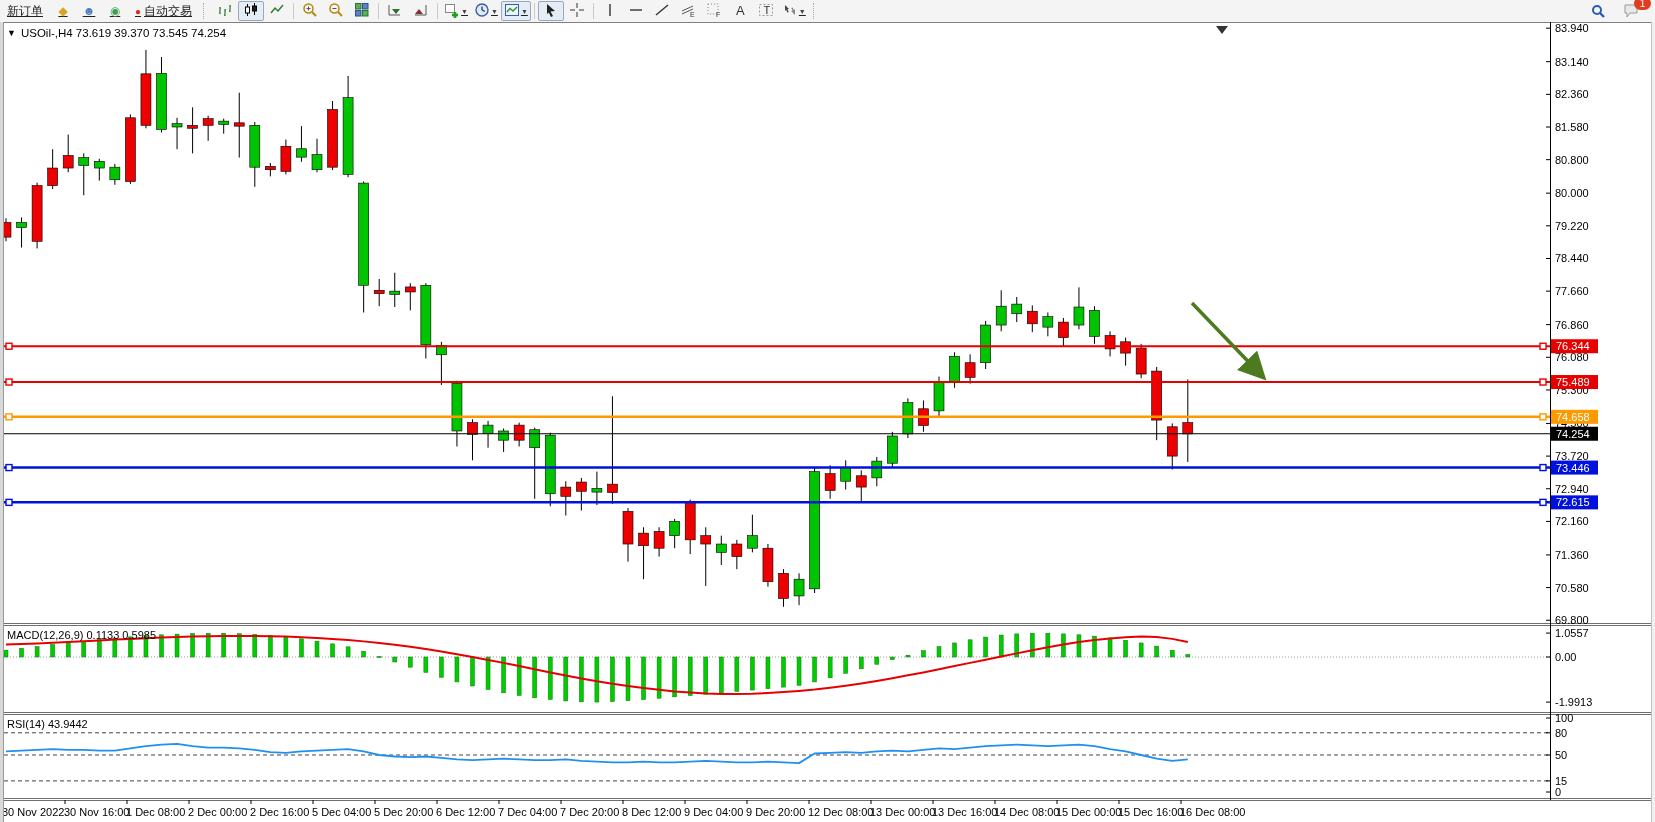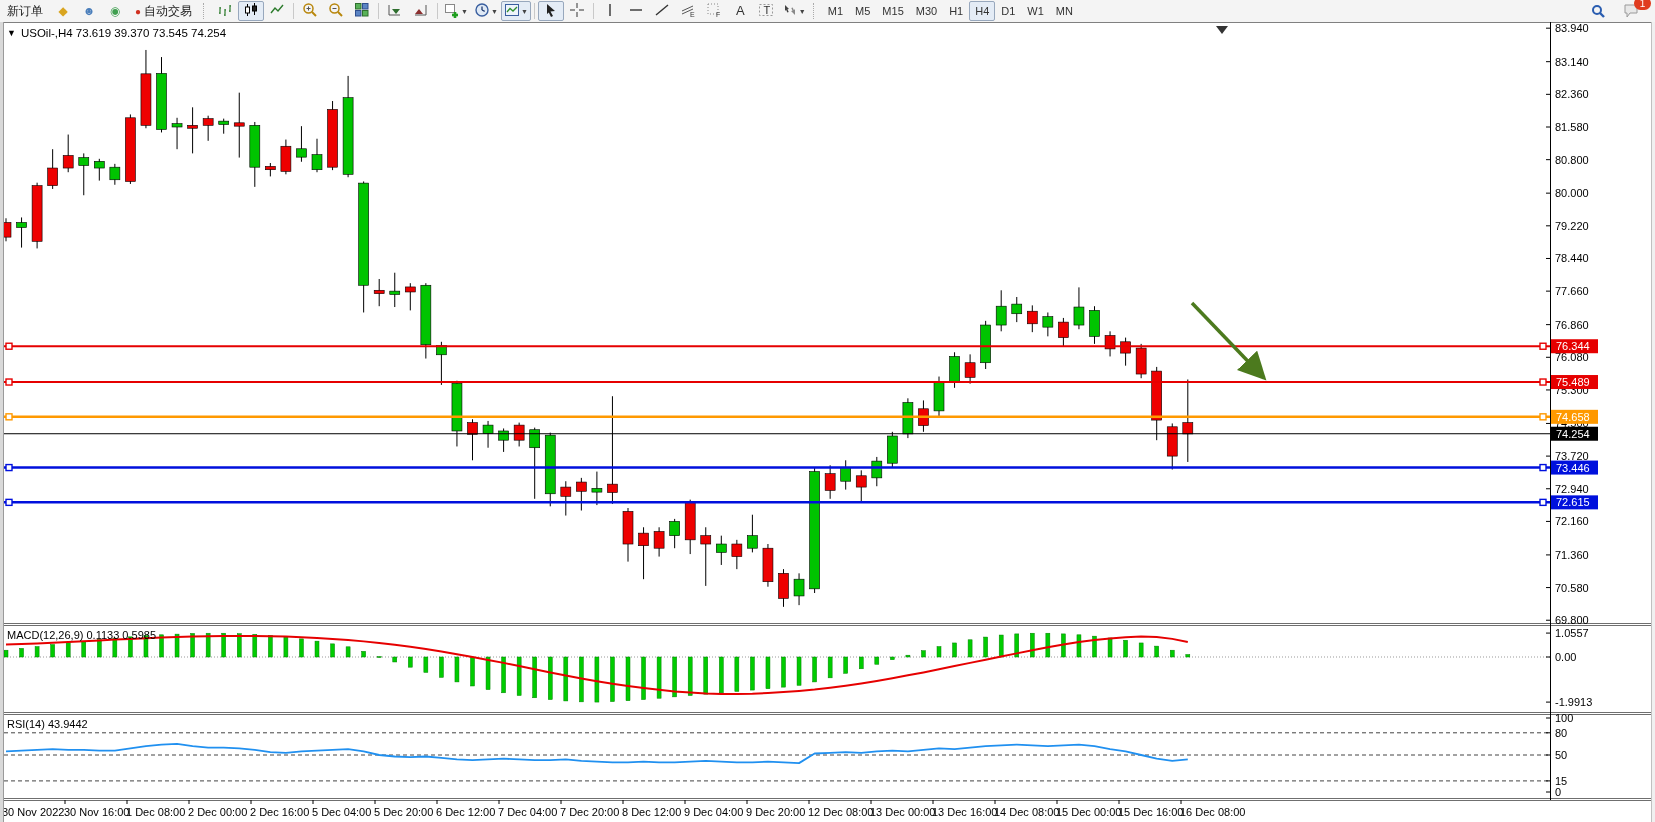--- a/index.html
+++ b/index.html
@@ -1,19 +1,19 @@
 <!DOCTYPE html>
 <html><head>
 <meta charset="utf-8">
 <style>
   html,body{margin:0;padding:0;width:1655px;height:822px;overflow:hidden;
     font-family:"Liberation Sans","DejaVu Sans",sans-serif;background:#fff;}
   #toolbar{position:absolute;left:0;top:0;width:1655px;height:22px;background:#f4f4f4;
     border-bottom:1px solid #b7b7b7;display:flex;align-items:center;font-size:12px;color:#222;}
-  .tgroup{display:flex;align-items:center;height:22px;}
+  .tgroup{display:flex;align-items:center;height:22px;text-decoration:underline;}
   .grip{width:5px;height:16px;border-left:1px dotted #aaa;margin:0 3px 0 4px;}
   .sep{width:1px;height:16px;background:#c9c9c9;margin:0 3px;}
   .tbtn{min-width:20px;height:18px;display:flex;align-items:center;justify-content:center;
     border:1px solid transparent;border-radius:2px;padding:0 2px;cursor:default;}
   .tbtn.active{border-color:#98a8bd;background:#e4ecf6;}
   .tbtn .dd{font-size:7px;color:#444;margin-left:1px;}
   .textbtn{display:flex;align-items:center;gap:3px;padding:0 6px;height:18px;border:1px solid transparent;border-radius:2px;}
   .tflabel{padding:0 5px;height:18px;display:flex;align-items:center;font-size:11px;color:#333;
     border:1px solid transparent;border-radius:2px;}
   .tflabel.active{border-color:#98a8bd;background:#e4ecf6;}
@@ -192,31 +192,20 @@
       </div>
       <div class="tbtn">
         <span><svg width="16" height="16" viewBox="0 0 16 16">
             <path d="M3 3l4 4-1.5.3L6.7 10l-1.4.6-1.2-2.8L3 9z" fill="#444"></path>
             <path d="M13 13l-4-4 1.5-.3L9.3 6l1.4-.6 1.2 2.8L13 7z" fill="#888"></path>
           </svg></span>
         <span class="dd">▼</span>
       </div>
     </div>
   <div class="grip"></div>
-  <div class="tgroup" id="tb-timeframes">
-      <div class="tflabel">M1</div>
-      <div class="tflabel">M5</div>
-      <div class="tflabel">M15</div>
-      <div class="tflabel">M30</div>
-      <div class="tflabel">H1</div>
-      <div class="tflabel active">H4</div>
-      <div class="tflabel">D1</div>
-      <div class="tflabel">W1</div>
-      <div class="tflabel">MN</div>
-    </div>
   <div id="tb-right">
     <div class="tbtn">
       <svg width="15" height="15" viewBox="0 0 15 15">
           <circle cx="6" cy="6" r="4" fill="none" stroke="#2a5db0" stroke-width="2"></circle>
           <line x1="9" y1="9" x2="13" y2="13" stroke="#2a5db0" stroke-width="2.4"></line>
         </svg>
     </div>
     <div class="tbtn" style="position:relative;">
       <svg width="16" height="14" viewBox="0 0 16 14">
           <path d="M1 1h12v8H6l-3 4v-4H1z" fill="#e8e8e8" stroke="#9a9a9a"></path>

